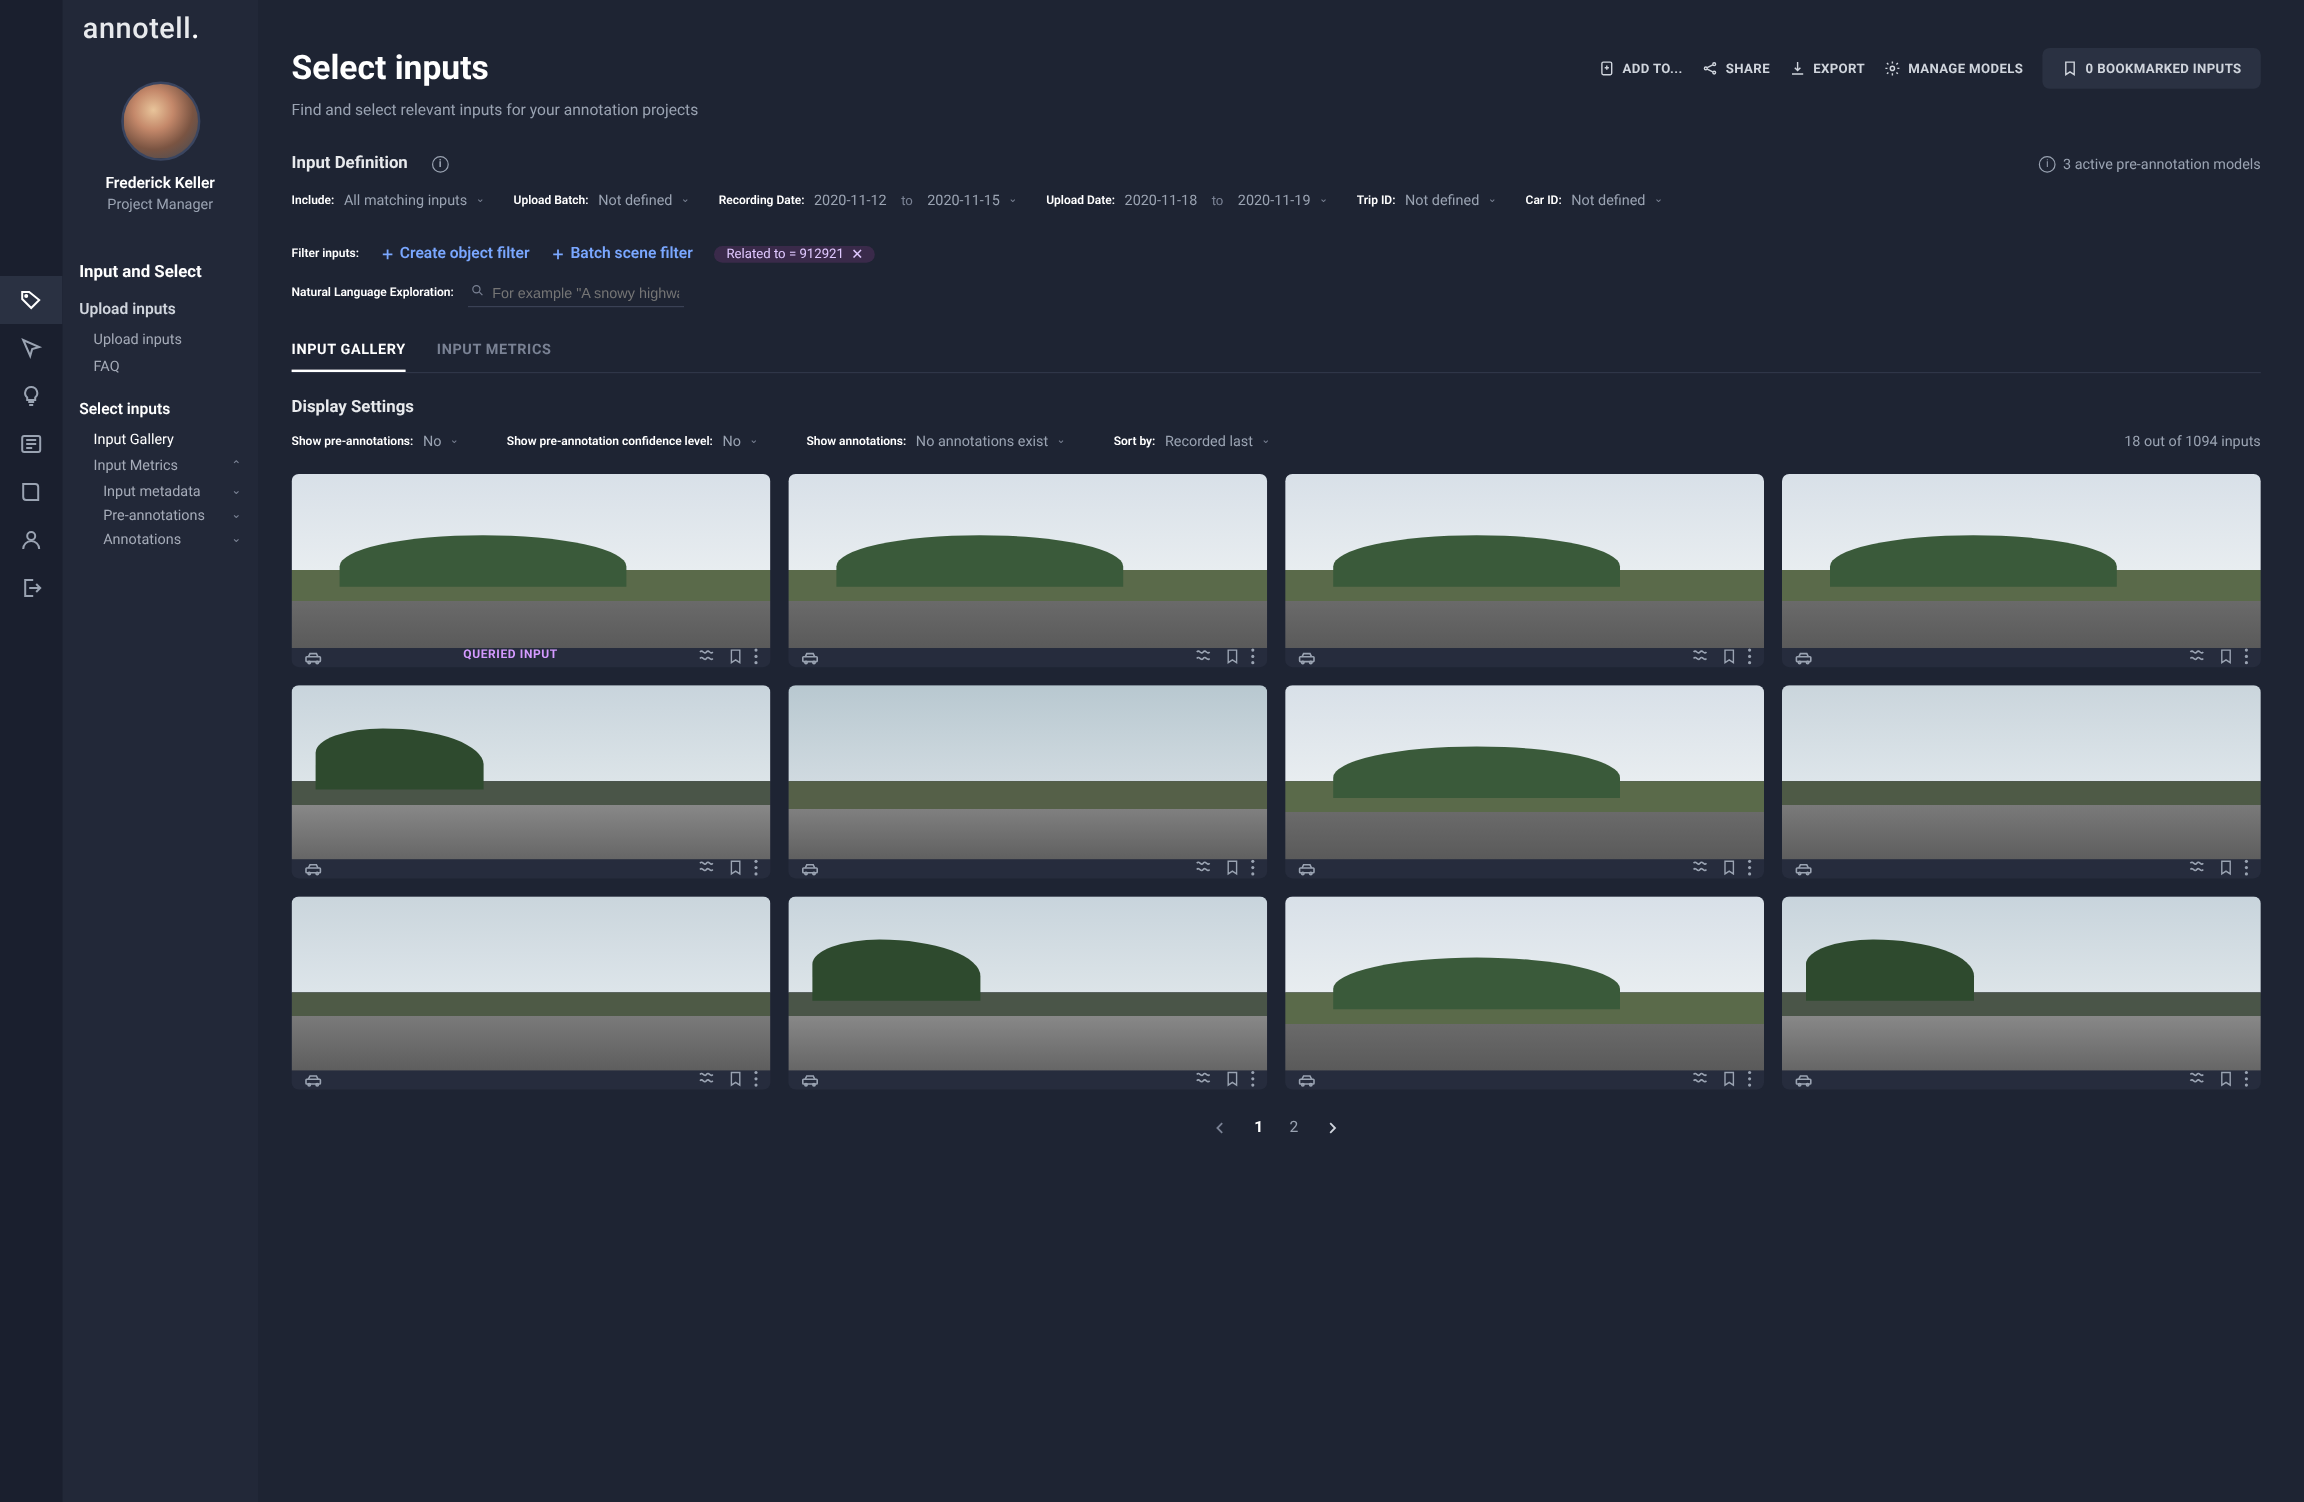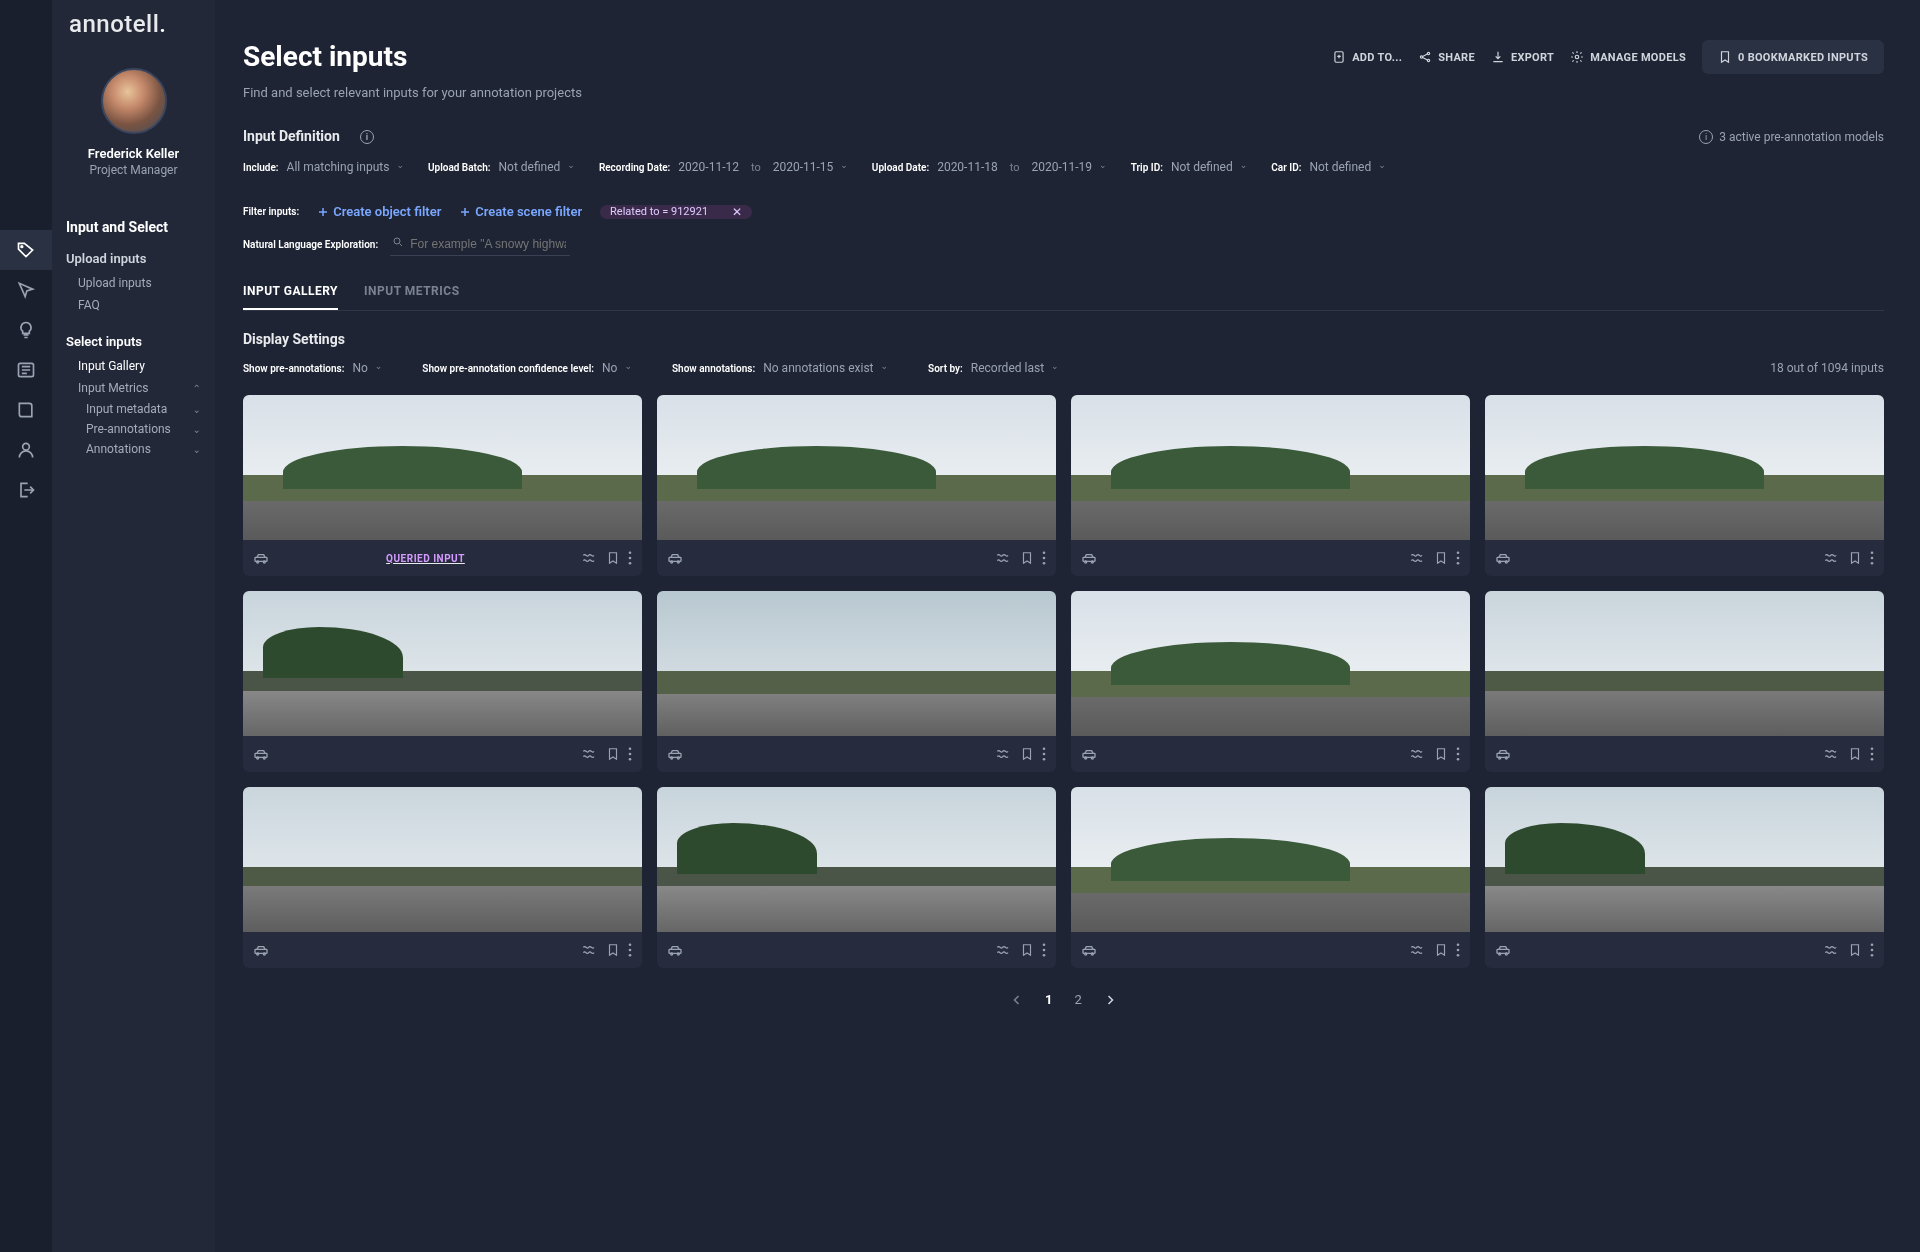--- a/index.html
+++ b/index.html
@@ -179,21 +179,21 @@
   cursor: pointer;
 }
 .chip {
   background: #3a2a4a;
   color: #e0c8ff;
   border-radius: 14px;
   padding: 0 10px;
   font-size: 11px;
   display: inline-flex;
   align-items: center;
-  gap: 24px;
+  gap: 6px;
 }
 .chip-x { cursor: pointer; font-size: 12px; }
 
 .nle-row { display: flex; align-items: center; gap: 12px; margin-top: 14px; }
 .nle-input {
   border: none;
   border-bottom: 1px solid #3a4155;
   background: transparent;
   padding: 4px 4px 4px 20px;
   color: #fff;
@@ -250,24 +250,23 @@
 .s2::after { content:""; position:absolute; left:5%; bottom:40%; width:35%; height:35%; background: #2e4a2e; border-radius: 40% 60% 0 0; }
 
 .s3 .sky { background: linear-gradient(#b8c8d0, #d0dae0); }
 .s3 .ground { background: linear-gradient(#556048 0%, #556048 35%, #808080 35%, #606060 100%); }
 
 .s4 .sky { background: linear-gradient(#cad5dc, #dde5ea); }
 .s4 .ground { background: linear-gradient(#4e5a46 0%, #4e5a46 30%, #7a7a7a 30%, #5e5e5e 100%); }
 
 .card-bar {
   display: flex;
-  align-items: center;
-  padding: 10px 10px;
+  align-items: flex-start;
+  padding: 0 10px;
   gap: 8px;
-  text-decoration: underline;
 }
 .car-icon { color: #9aa3b2; font-size: 14px; }
 .queried {
   flex: 1;
   text-align: center;
   font-size: 10px;
   font-weight: 700;
   letter-spacing: 0.5px;
   color: #d49aff;
 }
@@ -477,21 +476,21 @@
     <span class="create-filter">
       <svg width="12" height="12" viewBox="0 0 24 24" fill="none" stroke="currentColor" stroke-width="3">
           <path d="M12 4v16M4 12h16"></path>
         </svg>
       <span>Create object filter</span>
     </span>
     <span class="create-filter">
       <svg width="12" height="12" viewBox="0 0 24 24" fill="none" stroke="currentColor" stroke-width="3">
           <path d="M12 4v16M4 12h16"></path>
         </svg>
-      <span>Create scene filter</span>
+      <span>Batch scene filter</span>
     </span>
     <span class="chip">
       <span>Related to = 912921</span>
       <span class="chip-x">✕</span>
     </span>
   </div>
 
   <div class="nle-row">
     <span class="filter-label">Natural Language Exploration:</span>
     <span class="nle-wrap">

